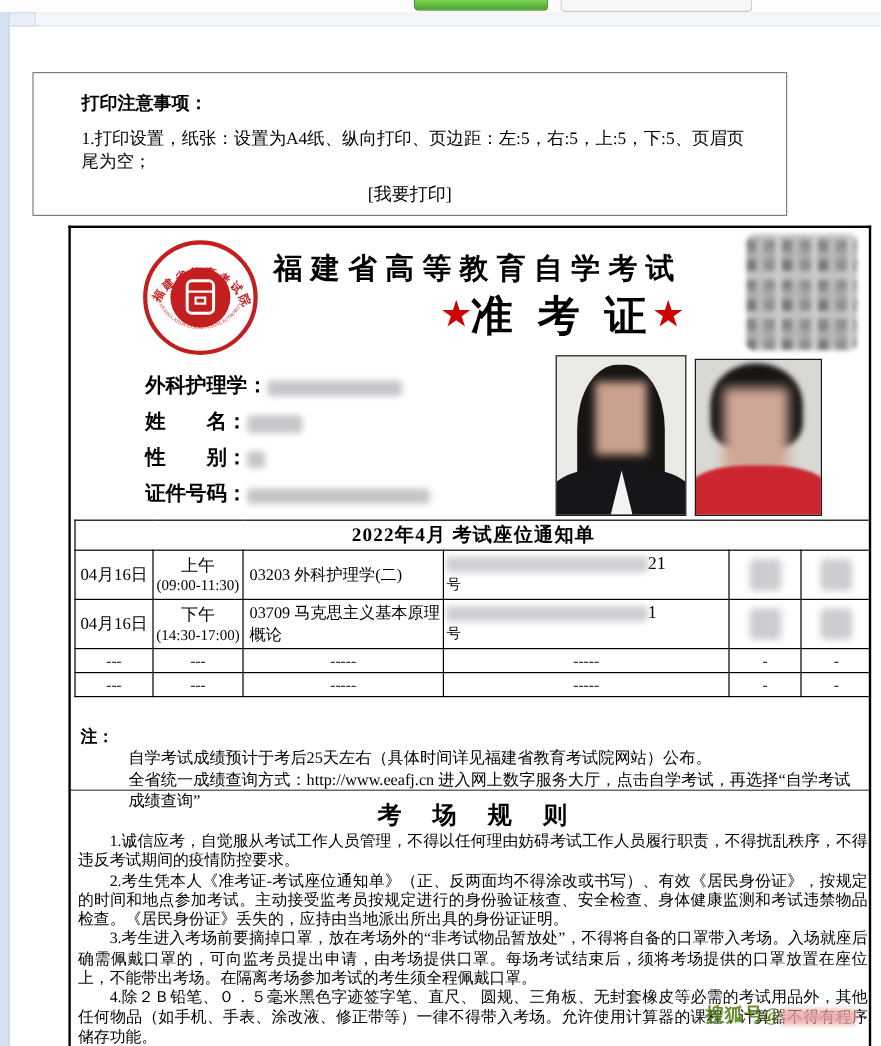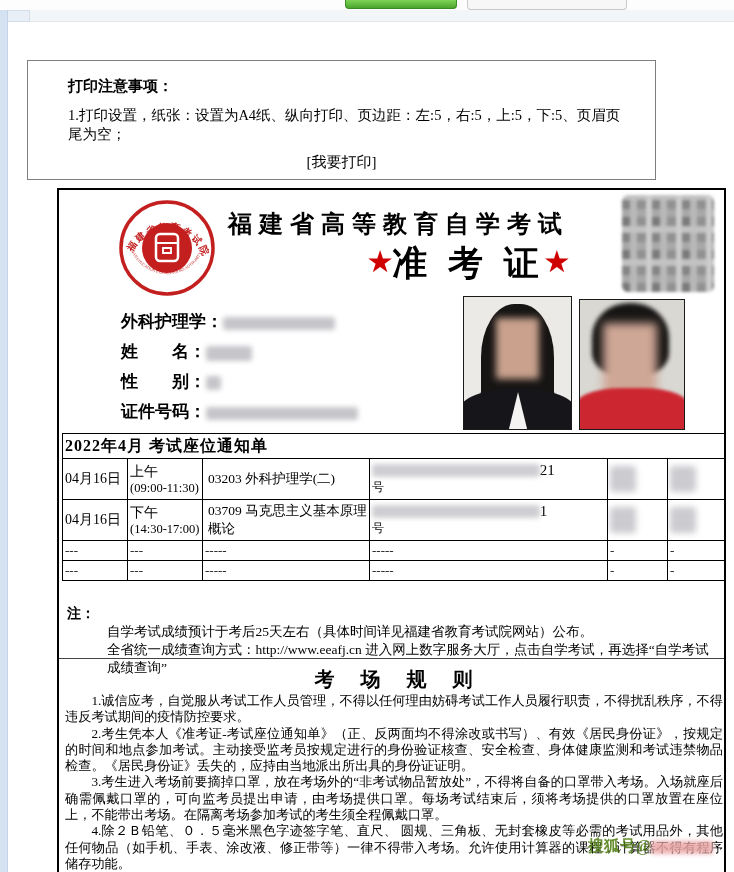--- a/index.html
+++ b/index.html
@@ -68,21 +68,21 @@
   .photo2 .p-face { left:22%; top:18%; width:52%; height:56%; background:#cfa796; filter:blur(5px); }
   .p-body { position:absolute; bottom:-4%; }
   .photo1 .p-body { left:-4%; width:108%; height:34%; background:#15151a; border-radius:45% 45% 0 0; }
   .photo2 .p-body { left:-6%; width:112%; height:36%; background:#cc2731; border-radius:40% 40% 0 0; filter:blur(1.5px); }
   .photo1 .p-shirt { position:absolute; bottom:0; left:42%; width:17%; height:28%; background:#f4f3f1;
                      clip-path:polygon(50% 0,100% 100%,0 100%); }
 
   
   .sched { position:absolute; left:3px; top:243px; width:664px; border-collapse:collapse;
            table-layout:fixed; font-size:14px; }
-  .sched th,.sched td { border:1px solid #000; vertical-align:middle;
+  .sched th,.sched td { border:1px solid #000; text-align:center; vertical-align:middle;
                         padding:1px 2px; overflow:hidden; }
   .sched .t-title { font-size:16px; font-weight:bold; height:25px; letter-spacing:1px; }
   .sched .t-head { font-weight:bold; font-size:15px; height:25px; }
   .sched .r-exam { height:41px; }
   .sched .r-dash { height:20px; font-size:13px; color:#222; }
   .c-course { text-align:left !important; padding-left:5px !important; font-size:13.5px; }
   .c-loc { text-align:left !important; position:relative; font-size:12px; }
   .loc-blob { width:72%; height:13px; background:#cfcfd3; }
   .loc-num { font-size:15px; vertical-align:top; }
   .cell-blob { width:26px; height:26px; background:#cbcbd0; filter:blur(3px); }

